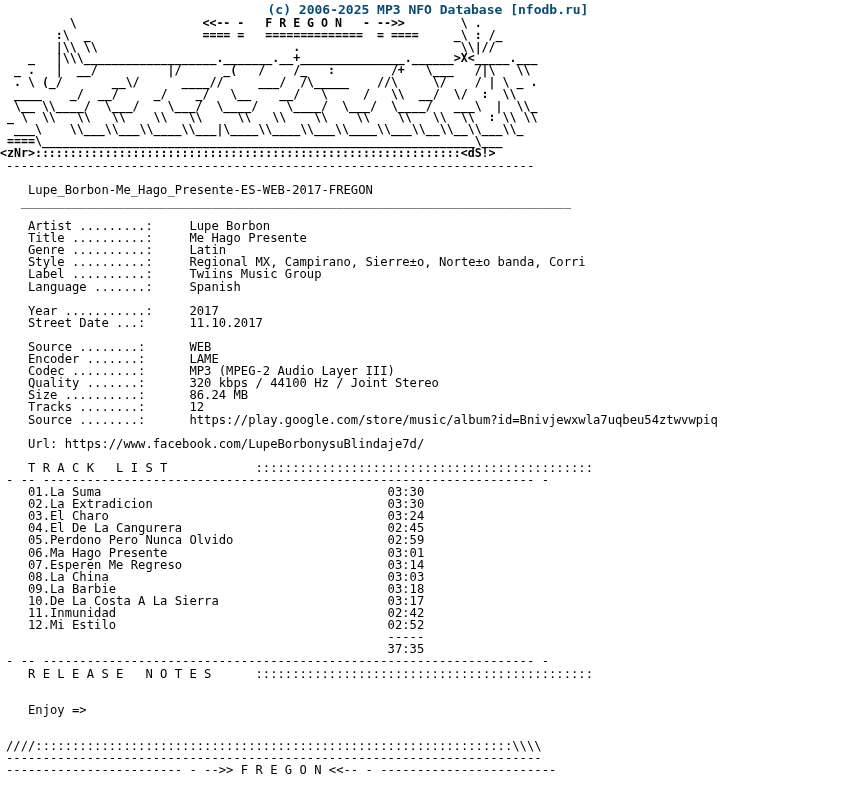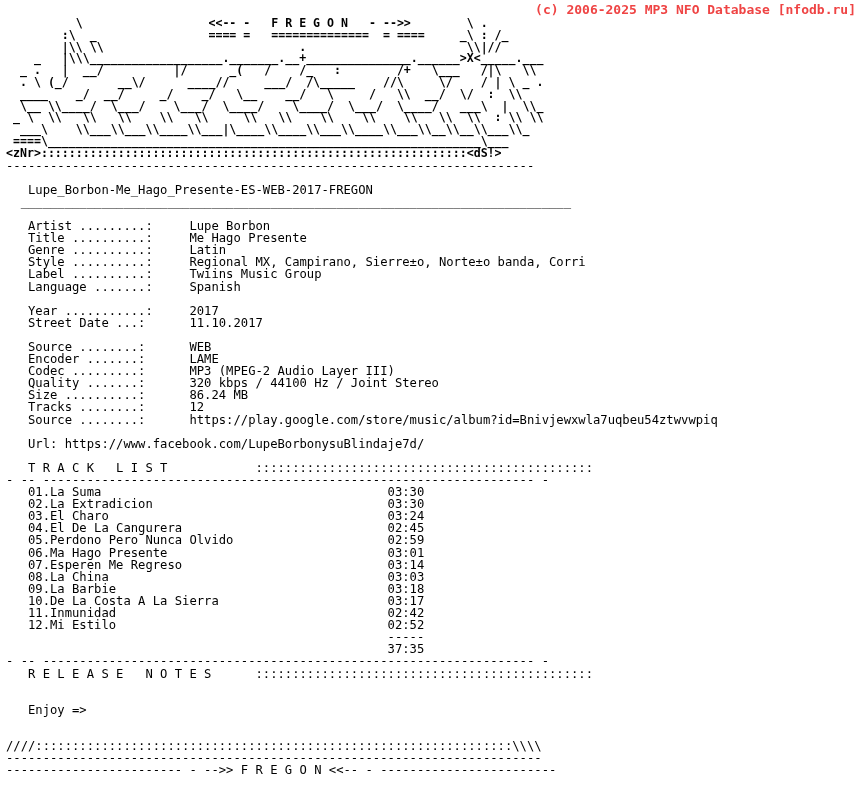--- a/index.html
+++ b/index.html
@@ -14,37 +14,36 @@
     overflow: hidden;
     font-family: "DejaVu Sans Mono", "Liberation Mono", monospace;
     color: #000000;
   }
   .page {
     position: relative;
     width: 856px;
     height: 804px;
   }
   .hdr {
-    text-align: right;
-    color: #ef4444;
+    text-align: center;
+    color: #0c4a6e;
     font-family: "DejaVu Sans Mono", "Liberation Mono", monospace;
     font-size: 13px;
     font-weight: bold;
     letter-spacing: 0px;
     line-height: 16px;
     padding-top: 2px;
     white-space: pre;
   }
   .art {
     font-family: "DejaVu Sans Mono", "Liberation Mono", monospace;
     font-size: 11.6px;
     line-height: 11.8px;
     white-space: pre;
     color: #000000;
-    padding-left: 6px;
     font-weight: bold;
   }
   .body-block {
     font-family: "DejaVu Sans Mono", "Liberation Mono", monospace;
     font-size: 12.2px;
     line-height: 12.1px;
     white-space: pre;
     color: #000000;
     padding-left: 6px;
   }

